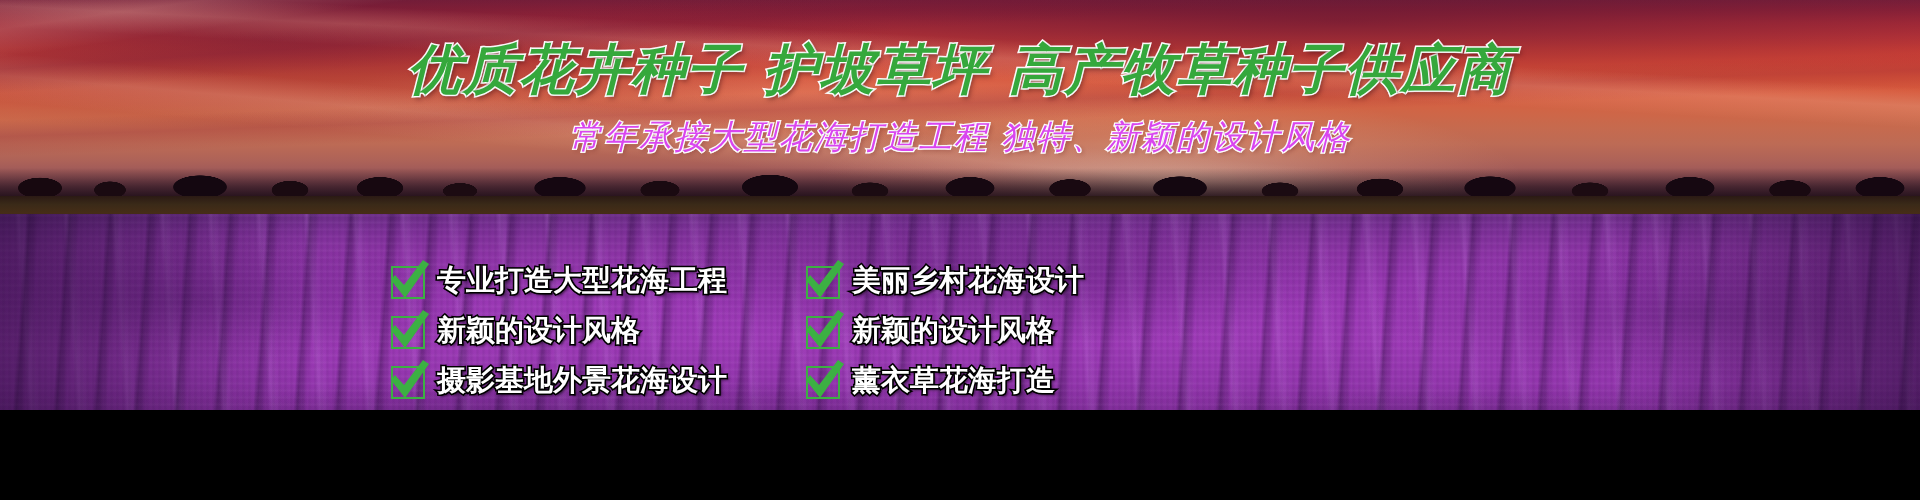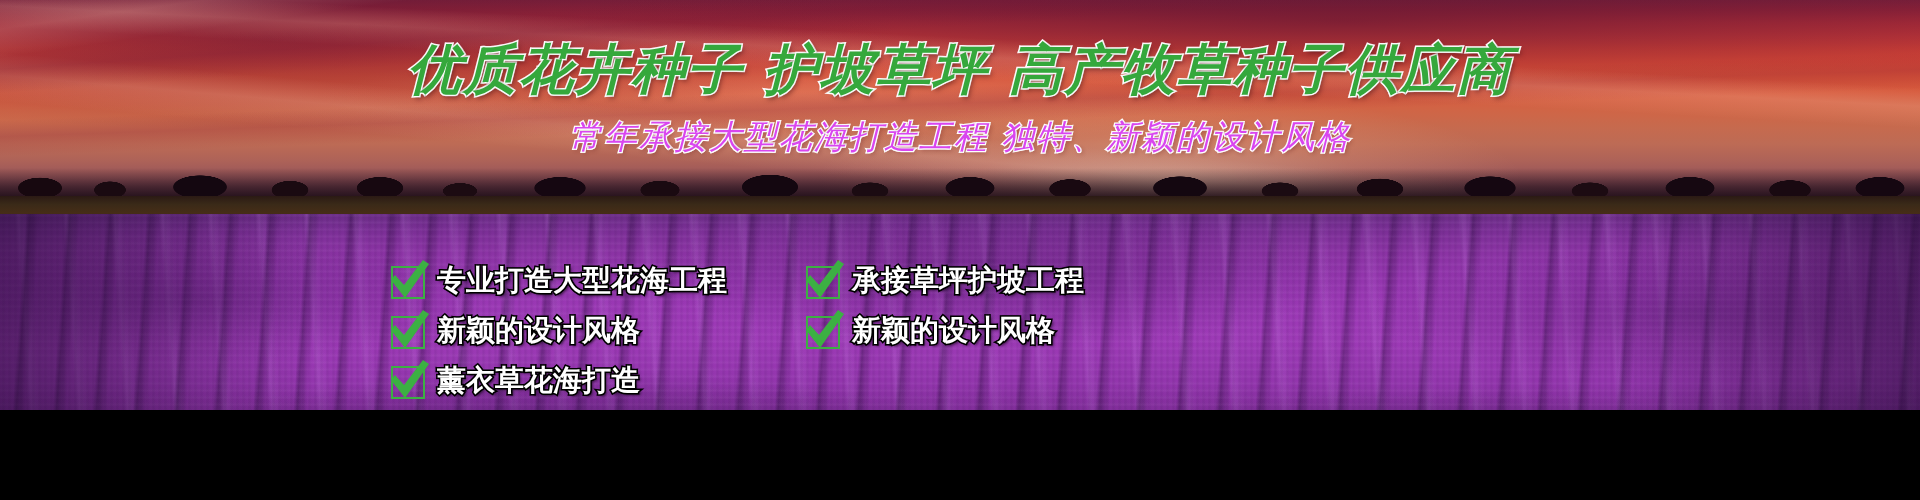--- a/index.html
+++ b/index.html
@@ -240,21 +240,21 @@
       <span class="feature-label">专业打造大型花海工程</span>
     </div>
 
     <div class="feature">
       <span class="check">
         <span class="check-box"></span>
         <svg class="check-mark" viewBox="0 0 46 44" xmlns="http://www.w3.org/2000/svg">
           <path d="M6 22 L10 17 L19 27 L38 2 L44 6 L20 40 Z" fill="#3cb043"></path>
         </svg>
       </span>
-      <span class="feature-label">承接草坪护坡工程</span>
+      <span class="feature-label">美丽乡村花海设计</span>
     </div>
 
     <div class="feature">
       <span class="check">
         <span class="check-box"></span>
         <svg class="check-mark" viewBox="0 0 46 44" xmlns="http://www.w3.org/2000/svg">
           <path d="M6 22 L10 17 L19 27 L38 2 L44 6 L20 40 Z" fill="#3cb043"></path>
         </svg>
       </span>
       <span class="feature-label">新颖的设计风格</span>
@@ -263,20 +263,29 @@
     <div class="feature">
       <span class="check">
         <span class="check-box"></span>
         <svg class="check-mark" viewBox="0 0 46 44" xmlns="http://www.w3.org/2000/svg">
           <path d="M6 22 L10 17 L19 27 L38 2 L44 6 L20 40 Z" fill="#3cb043"></path>
         </svg>
       </span>
       <span class="feature-label">新颖的设计风格</span>
     </div>
 
+    <div class="feature">
+      <span class="check">
+        <span class="check-box"></span>
+        <svg class="check-mark" viewBox="0 0 46 44" xmlns="http://www.w3.org/2000/svg">
+          <path d="M6 22 L10 17 L19 27 L38 2 L44 6 L20 40 Z" fill="#3cb043"></path>
+        </svg>
+      </span>
+      <span class="feature-label">摄影基地外景花海设计</span>
+    </div>
 
     <div class="feature">
       <span class="check">
         <span class="check-box"></span>
         <svg class="check-mark" viewBox="0 0 46 44" xmlns="http://www.w3.org/2000/svg">
           <path d="M6 22 L10 17 L19 27 L38 2 L44 6 L20 40 Z" fill="#3cb043"></path>
         </svg>
       </span>
       <span class="feature-label">薰衣草花海打造</span>
     </div>

